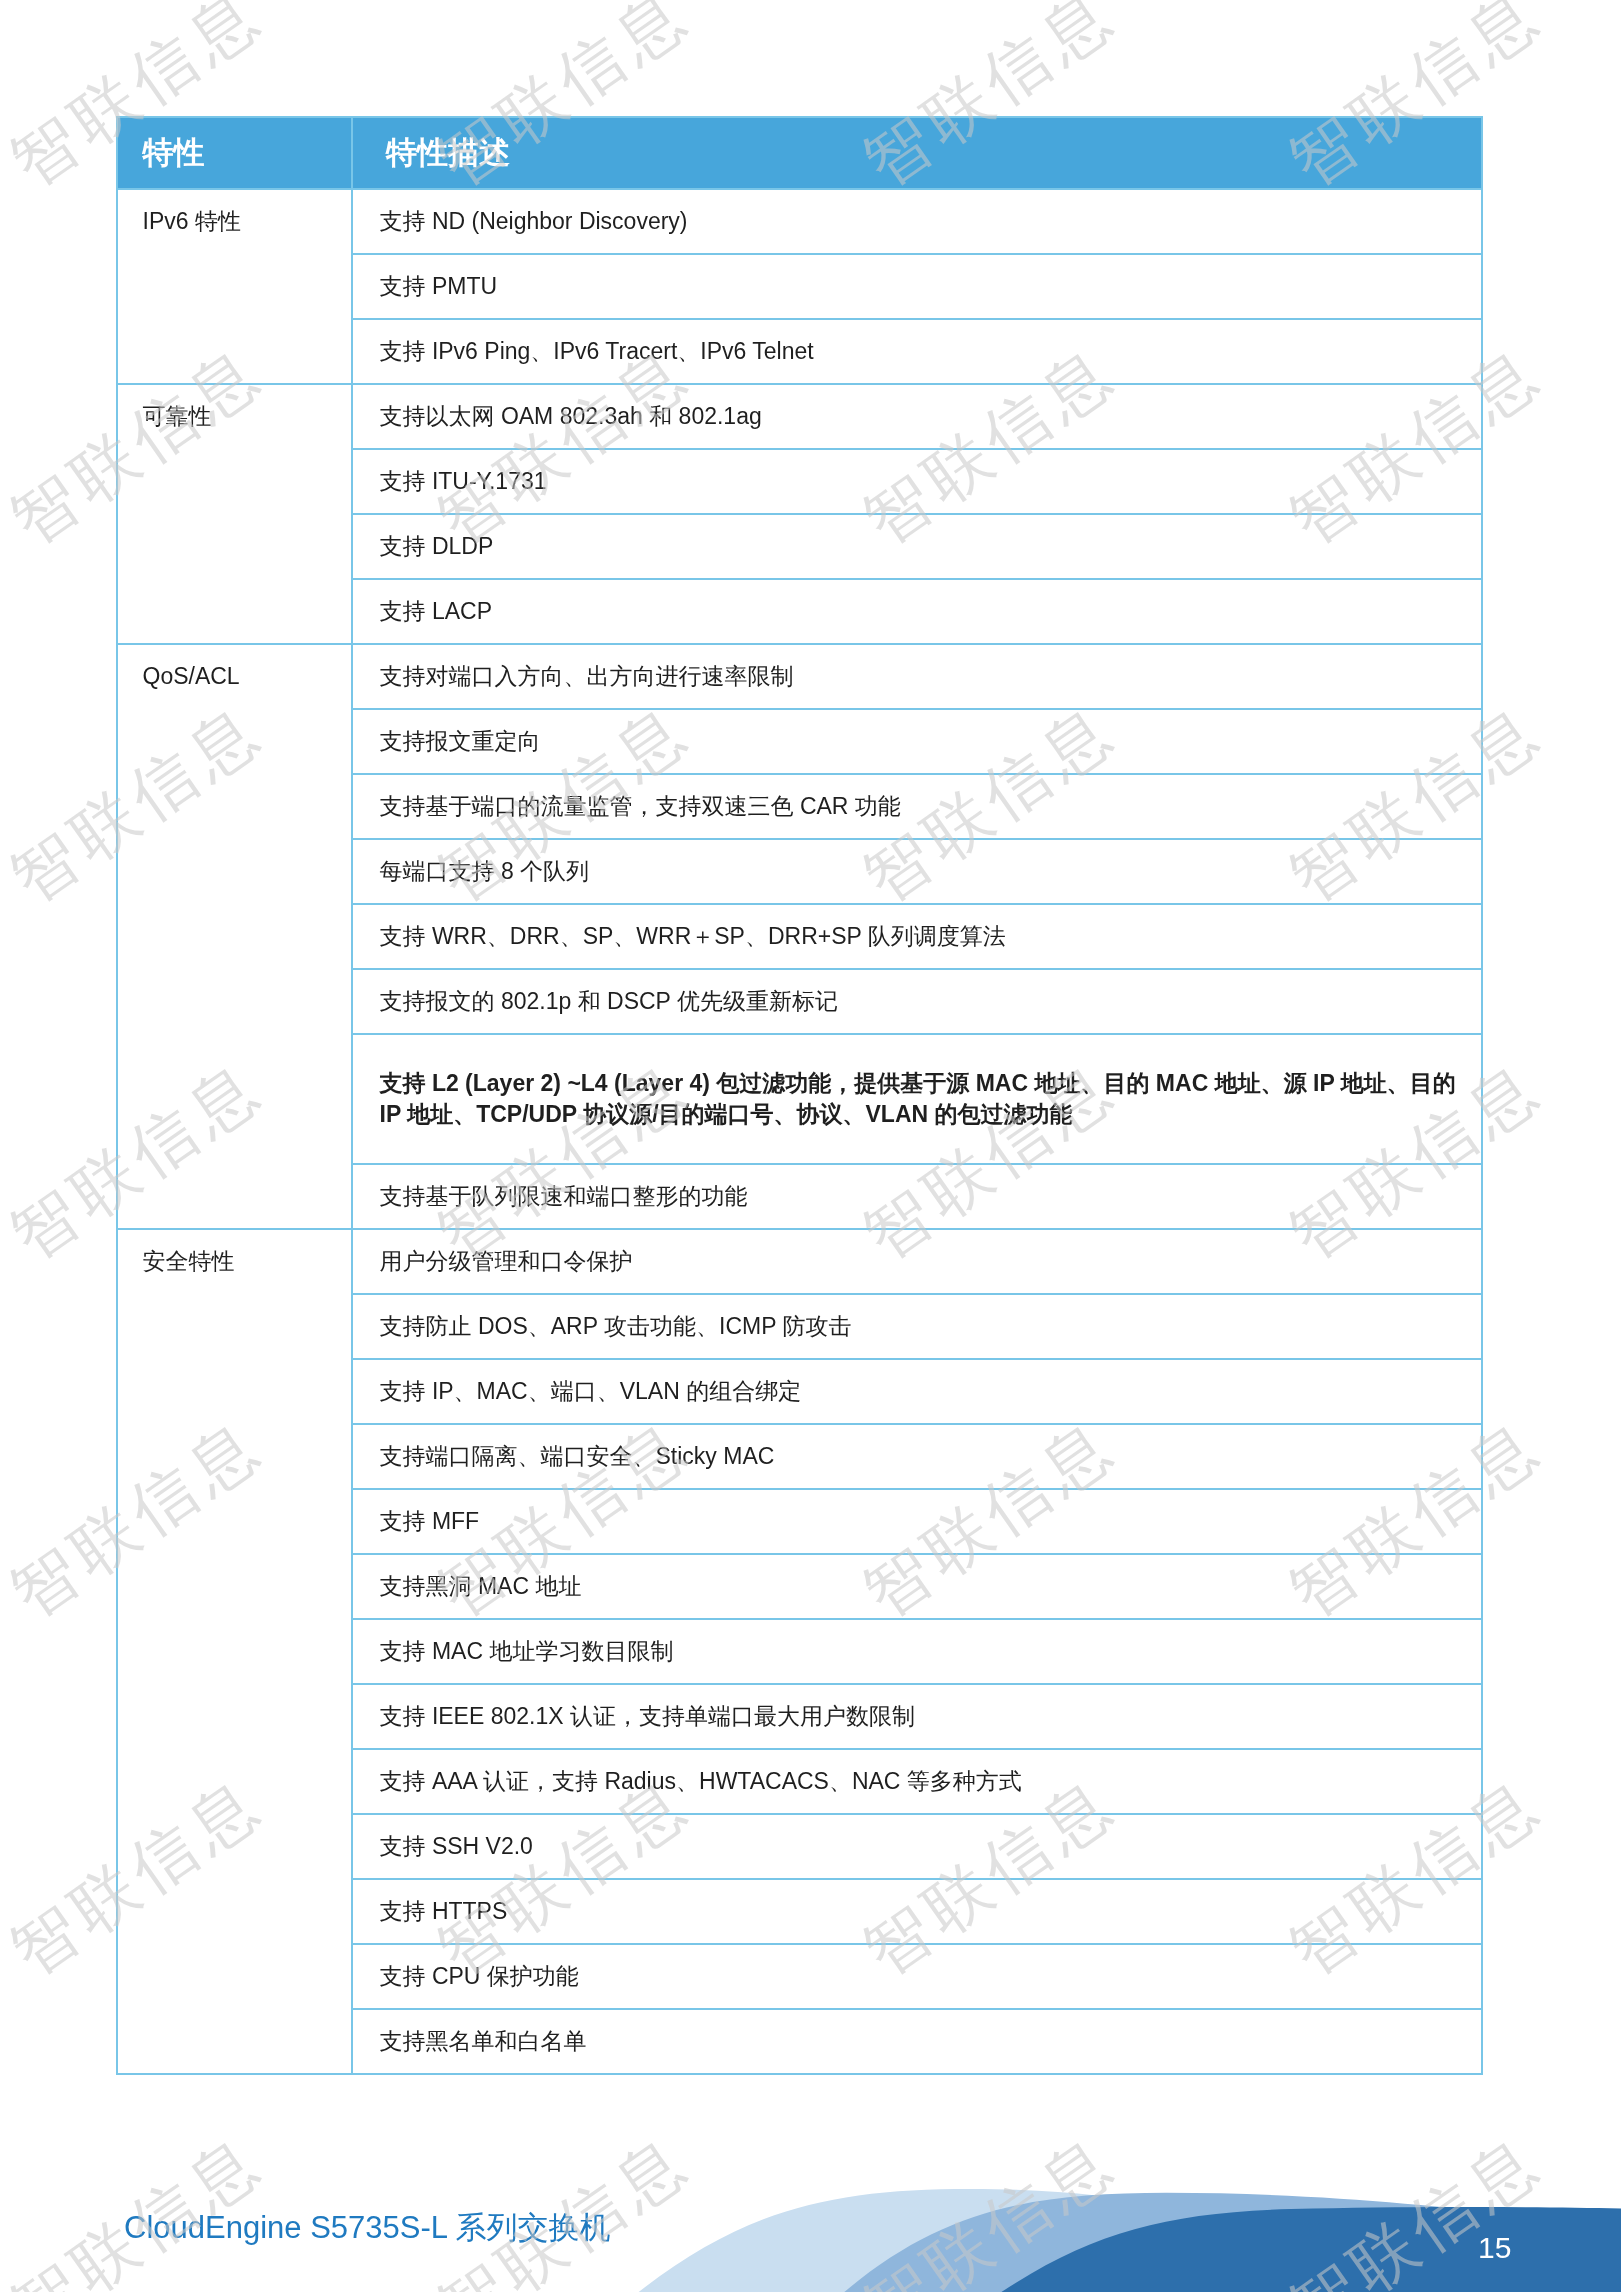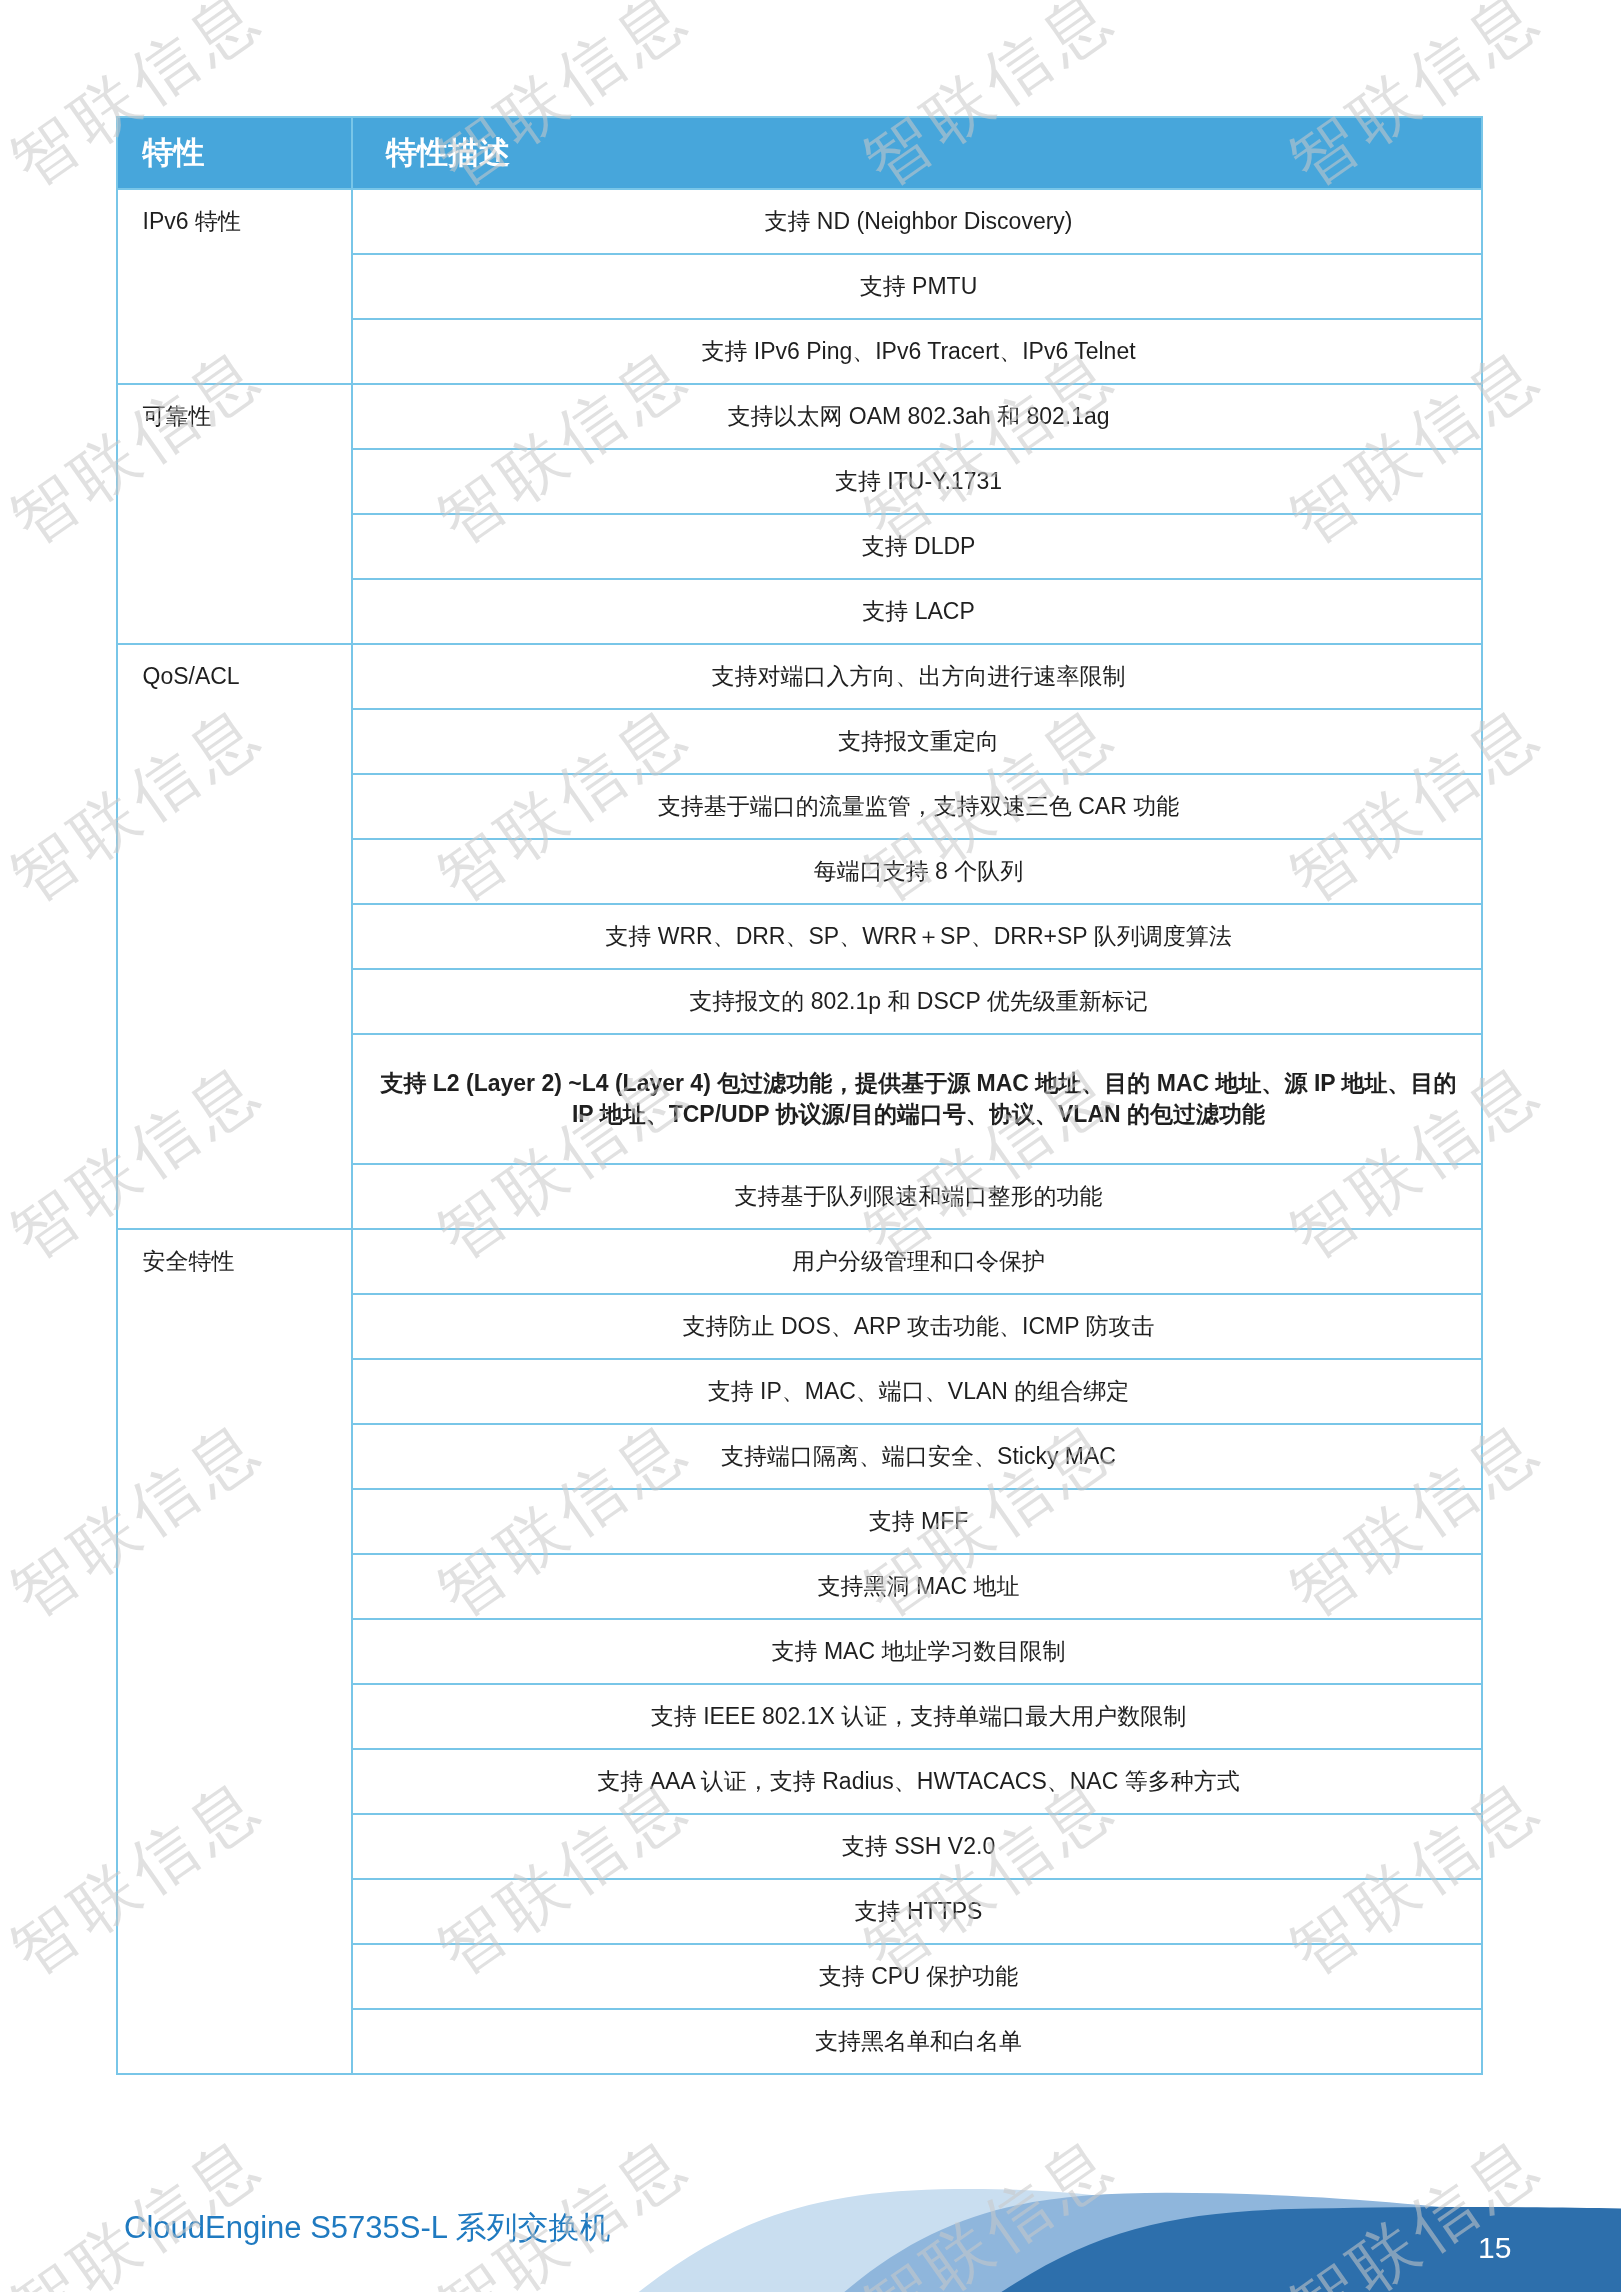--- a/index.html
+++ b/index.html
@@ -49,21 +49,20 @@
     vertical-align: top;
     line-height: 63px;
     padding: 0 9.8px 0 24.5px;
     white-space: nowrap;
   }
   .desc-cell {
     height: 63px;
     line-height: 1.35;
     padding: 0 23.5px 0 26.5px;
     vertical-align: middle;
-    text-align: center;
   }
   .tall-row .desc-cell { height: 128px; font-weight: bold; }
 
   
   .watermark-layer {
     position: absolute;
     inset: 0;
     z-index: 5;
     pointer-events: none;
   }

